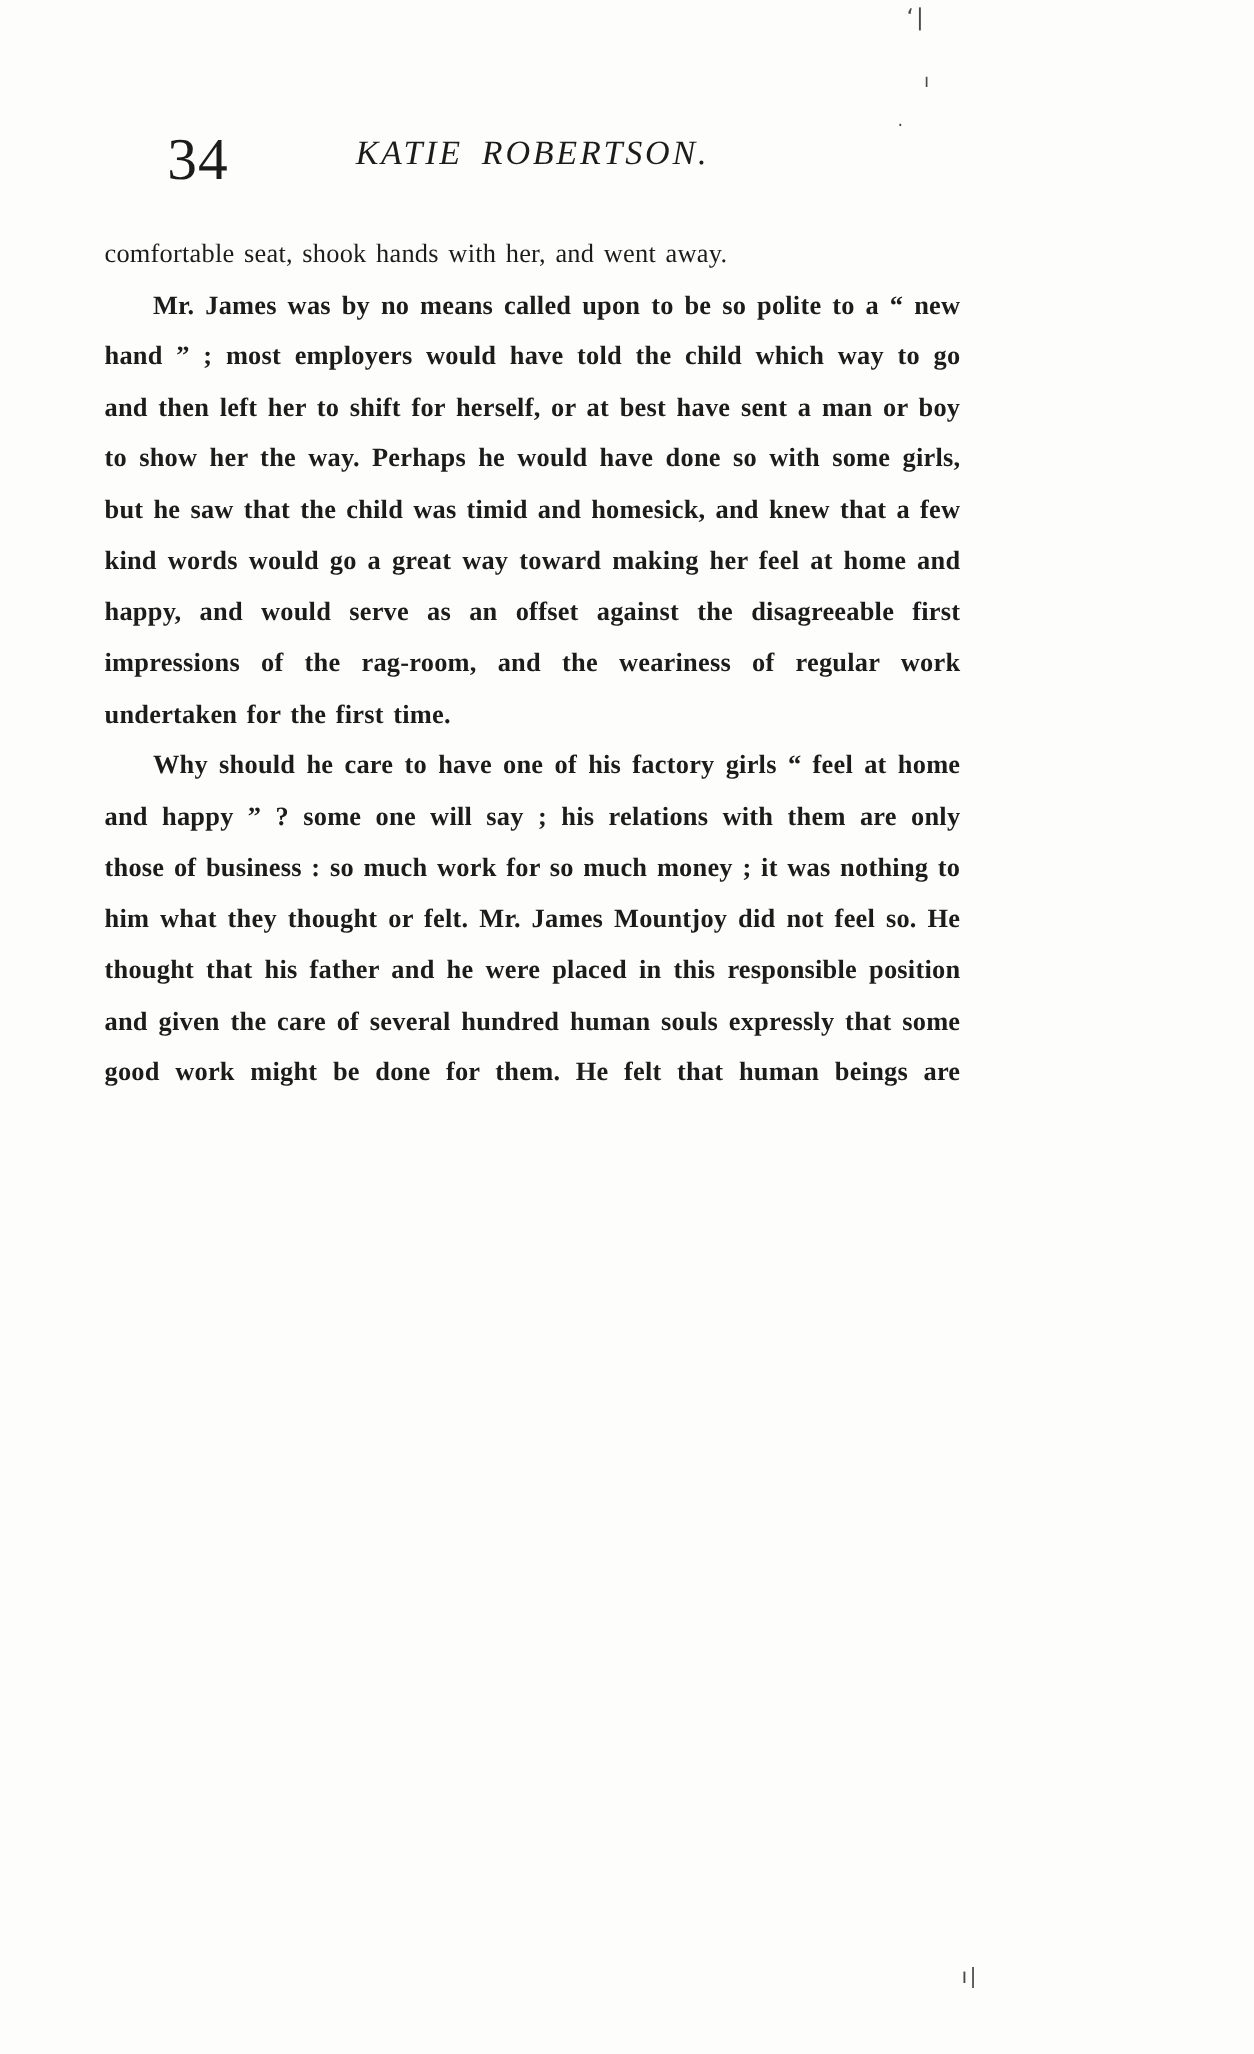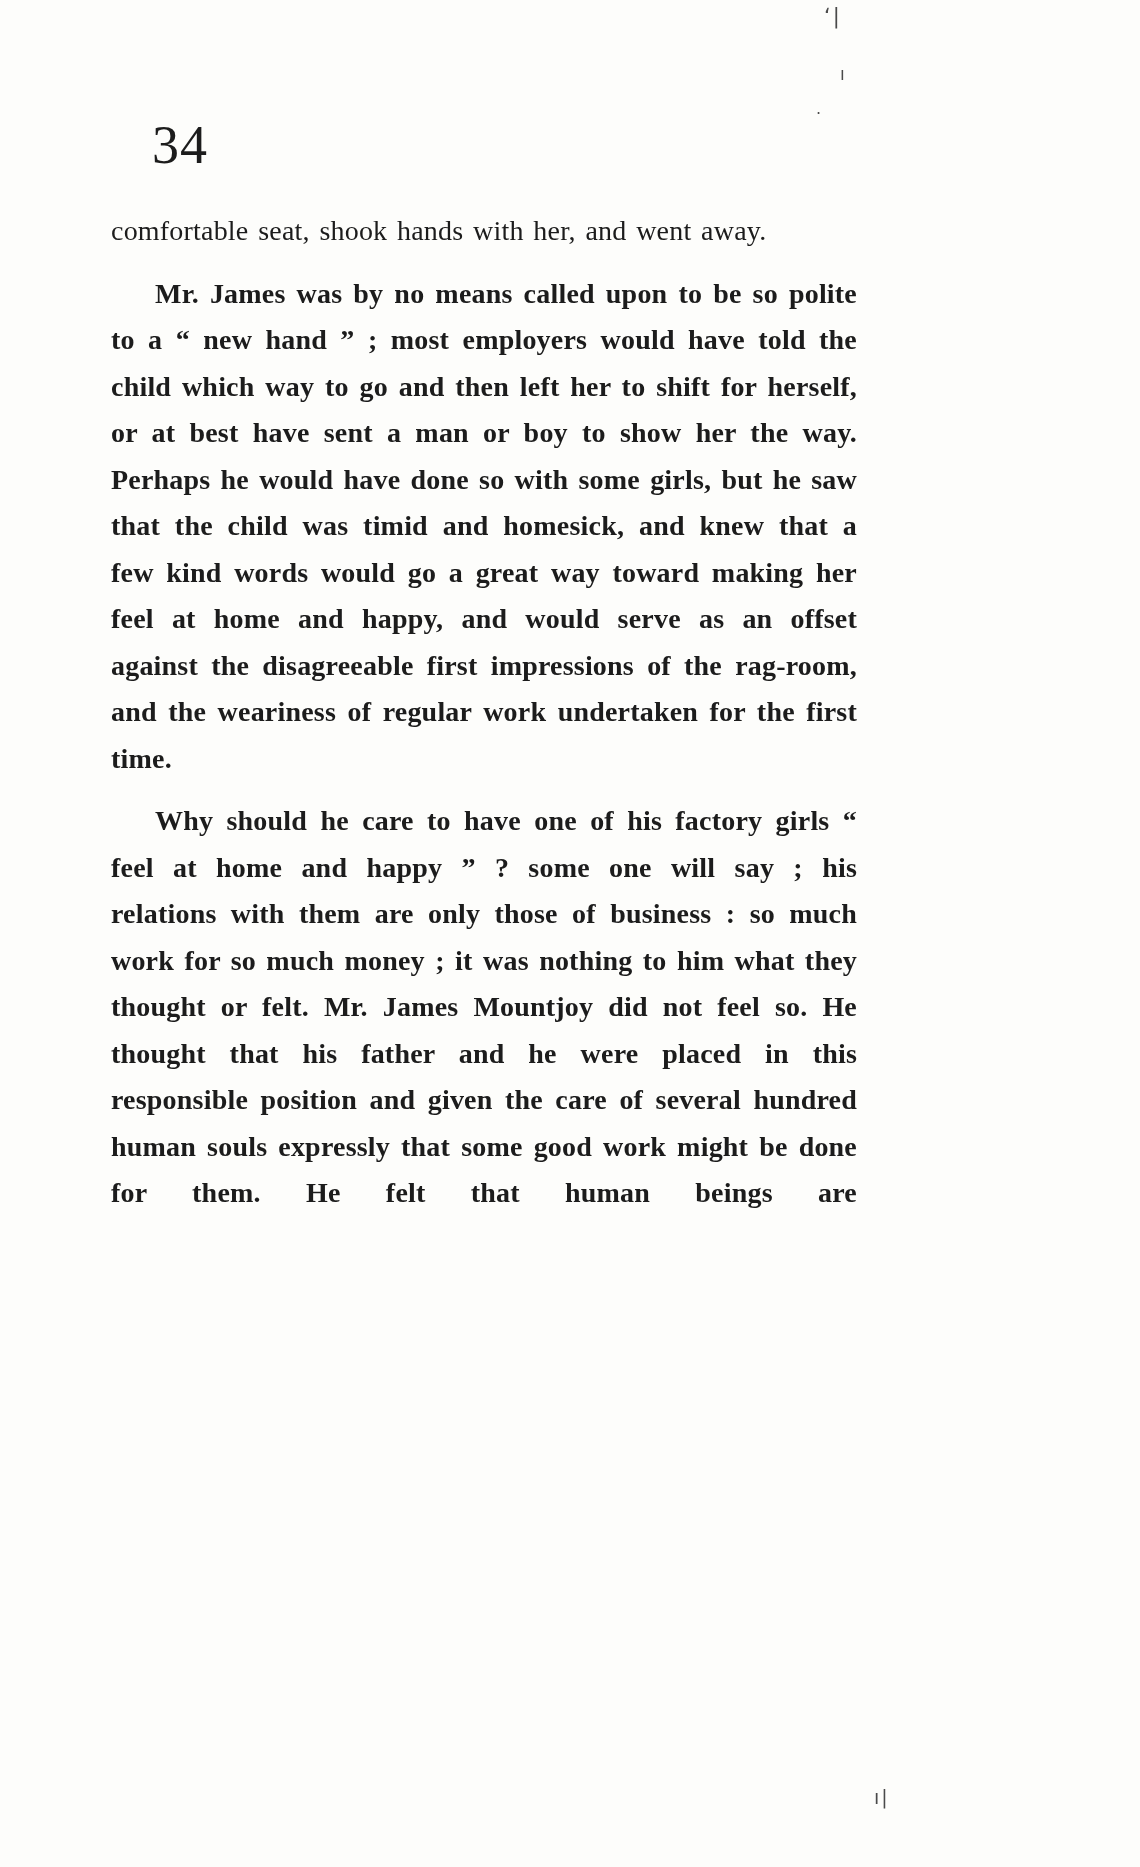--- a/index.html
+++ b/index.html
@@ -37,22 +37,22 @@
   .running-title {
     display: block;
     text-align: center;
     font-style: italic;
     font-size: 31px;
     letter-spacing: 2.5px;
     word-spacing: 7px;
     padding-top: 9px;
   }
   .body-text .para {
-    margin: 16px;
-    font-size: 28px;
+    margin: 0;
+    font-size: 24px;
     line-height: 46.5px;
     text-align: justify;
     word-spacing: 2.5px;
     letter-spacing: 0.2px;
   }
   .para.indent {
     text-indent: 44px;
     font-weight: bold;
   }
   .para.continued {
@@ -76,20 +76,21 @@
 
   <span class="mark mark-1">ʻ|</span>
   <span class="mark mark-2">ı</span>
   <span class="mark mark-3">·</span>
   <span class="mark mark-4">ı|</span>
 
   <div class="text-col">
 
     <header class="page-header">
       <span class="page-number">34</span>
+      <span class="running-title">KATIE ROBERTSON.</span>
     </header>
 
     <main class="body-text">
       <p class="para">comfortable seat, shook hands with her, and went away.</p>
       <p class="para indent">Mr. James was by no means called upon to be so polite to a “ new hand ” ; most employers would have told the child which way to go and then left her to shift for herself, or at best have sent a man or boy to show her the way.  Perhaps he would have done so with some girls, but he saw that the child was timid and homesick, and knew that a few kind words would go a great way toward making her feel at home and happy, and would serve as an offset against the disagreeable first impressions of the rag-room, and the weariness of regular work undertaken for the first time.</p>
       <p class="para indent continued">Why should he care to have one of his factory girls “ feel at home and happy ” ? some one will say ; his relations with them are only those of business : so much work for so much money ; it was nothing to him what they thought or felt.  Mr. James Mountjoy did not feel so.  He thought that his father and he were placed in this responsible position and given the care of several hundred human souls expressly that some good work might be done for them.  He felt that human beings are</p>
     </main>
 
   </div>
 

